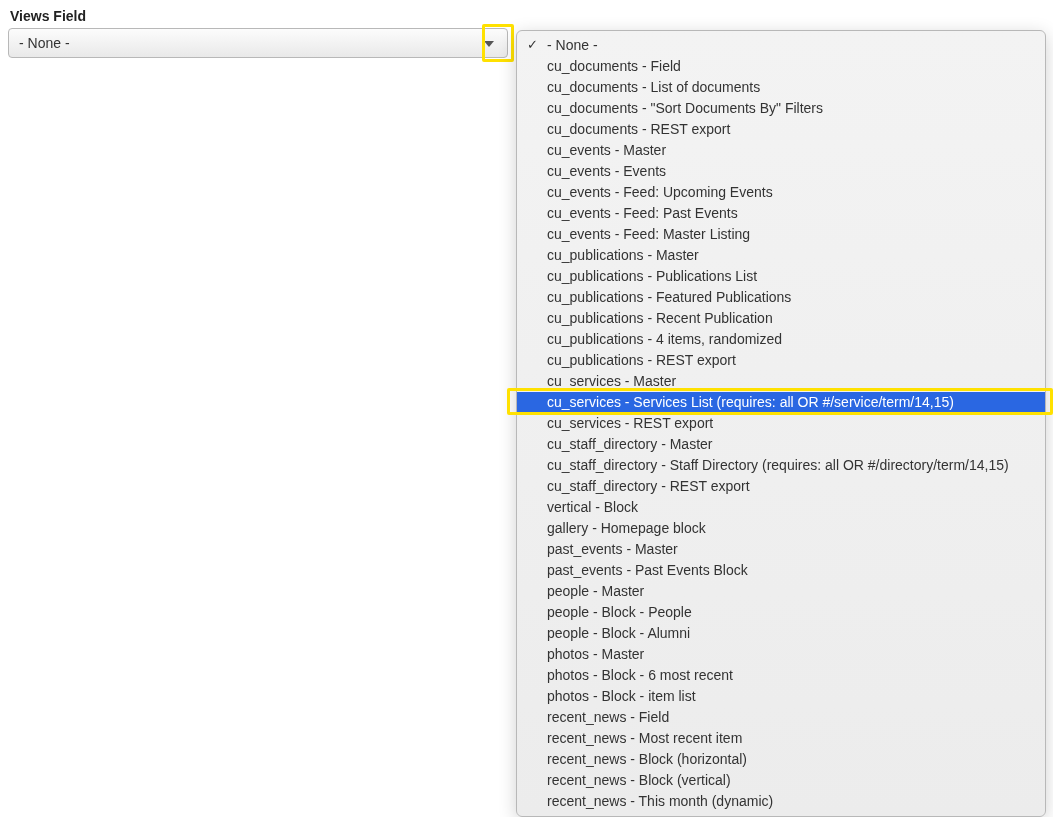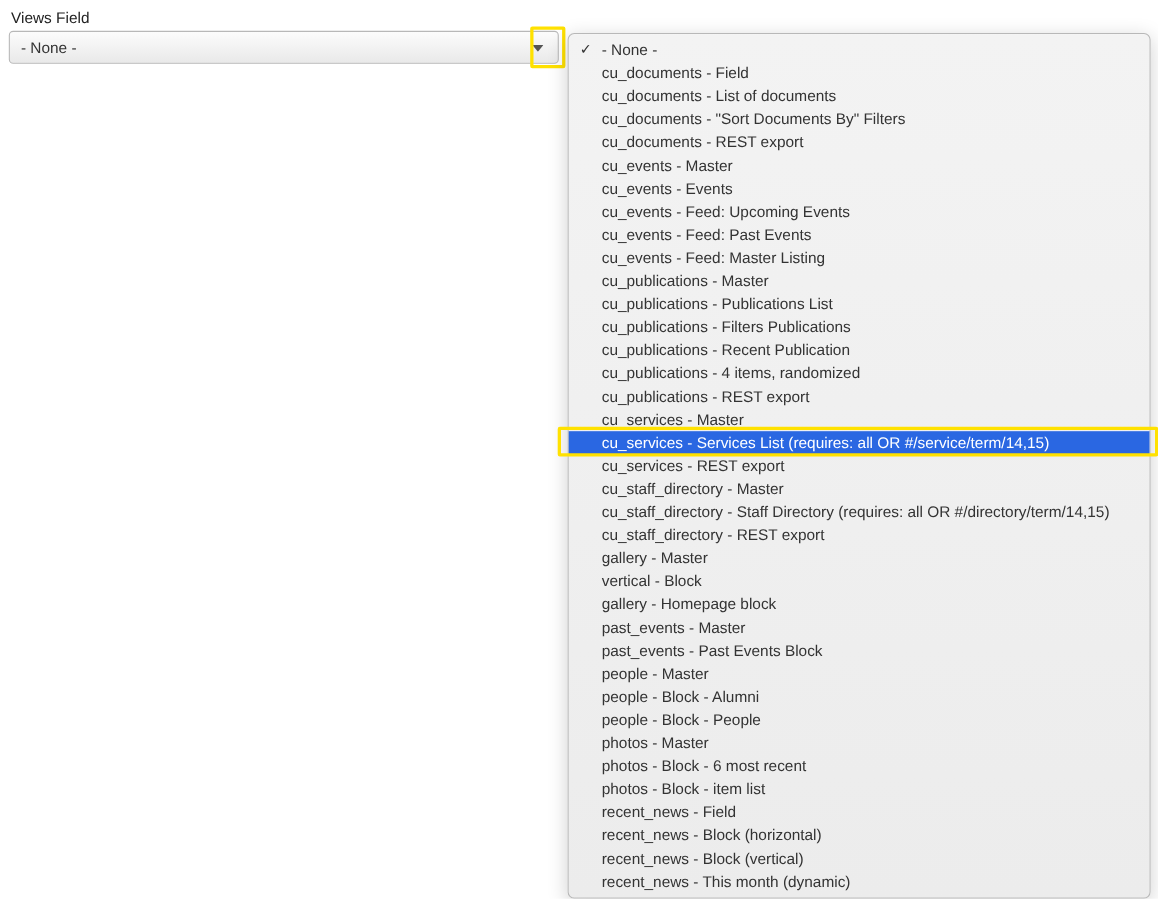--- a/index.html
+++ b/index.html
@@ -6,21 +6,21 @@
     body {
       font-family: "Helvetica Neue", Helvetica, Arial, sans-serif;
       font-size: 14px;
       background: #fff;
       color: #222;
       width: 1053px;
       height: 817px;
       position: relative;
     }
     .field-label {
-      font-weight: normal;
+      font-weight: bold;
       font-size: 14px;
       padding: 8px 0 4px 10px;
       color: #222;
     }
     .select-wrapper {
       position: relative;
       width: 500px;
       margin-left: 8px;
     }
     .select-box {
@@ -121,39 +121,39 @@
     <div class="dropdown-option">cu_documents - List of documents</div>
     <div class="dropdown-option">cu_documents - "Sort Documents By" Filters</div>
     <div class="dropdown-option">cu_documents - REST export</div>
     <div class="dropdown-option">cu_events - Master</div>
     <div class="dropdown-option">cu_events - Events</div>
     <div class="dropdown-option">cu_events - Feed: Upcoming Events</div>
     <div class="dropdown-option">cu_events - Feed: Past Events</div>
     <div class="dropdown-option">cu_events - Feed: Master Listing</div>
     <div class="dropdown-option">cu_publications - Master</div>
     <div class="dropdown-option">cu_publications - Publications List</div>
-    <div class="dropdown-option">cu_publications - Filters Publications</div>
+    <div class="dropdown-option">cu_publications - Featured Publications</div>
     <div class="dropdown-option">cu_publications - Recent Publication</div>
     <div class="dropdown-option">cu_publications - 4 items, randomized</div>
     <div class="dropdown-option">cu_publications - REST export</div>
     <div class="dropdown-option">cu_services - Master</div>
     <div class="dropdown-option selected">cu_services - Services List (requires: all OR #/service/term/14,15)</div>
     <div class="dropdown-option">cu_services - REST export</div>
     <div class="dropdown-option">cu_staff_directory - Master</div>
     <div class="dropdown-option">cu_staff_directory - Staff Directory (requires: all OR #/directory/term/14,15)</div>
     <div class="dropdown-option">cu_staff_directory - REST export</div>
-    <div class="dropdown-option">gallery - Master</div>
     <div class="dropdown-option">vertical - Block</div>
     <div class="dropdown-option">gallery - Homepage block</div>
     <div class="dropdown-option">past_events - Master</div>
     <div class="dropdown-option">past_events - Past Events Block</div>
     <div class="dropdown-option">people - Master</div>
+    <div class="dropdown-option">people - Block - People</div>
     <div class="dropdown-option">people - Block - Alumni</div>
-    <div class="dropdown-option">people - Block - People</div>
     <div class="dropdown-option">photos - Master</div>
     <div class="dropdown-option">photos - Block - 6 most recent</div>
     <div class="dropdown-option">photos - Block - item list</div>
     <div class="dropdown-option">recent_news - Field</div>
+    <div class="dropdown-option">recent_news - Most recent item</div>
     <div class="dropdown-option">recent_news - Block (horizontal)</div>
     <div class="dropdown-option">recent_news - Block (vertical)</div>
     <div class="dropdown-option">recent_news - This month (dynamic)</div>
     <div class="option-highlight" style="left: -10px; top: 357px; width: 546px; height: 27px;"></div>
   </div>
 
 </body></html>

